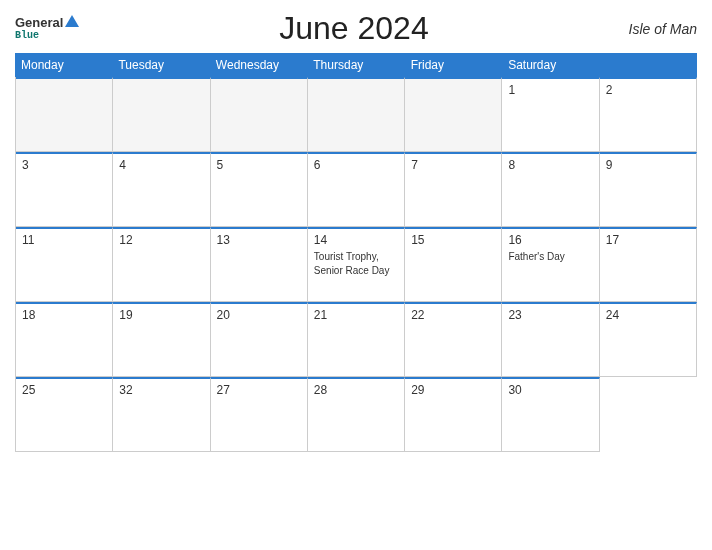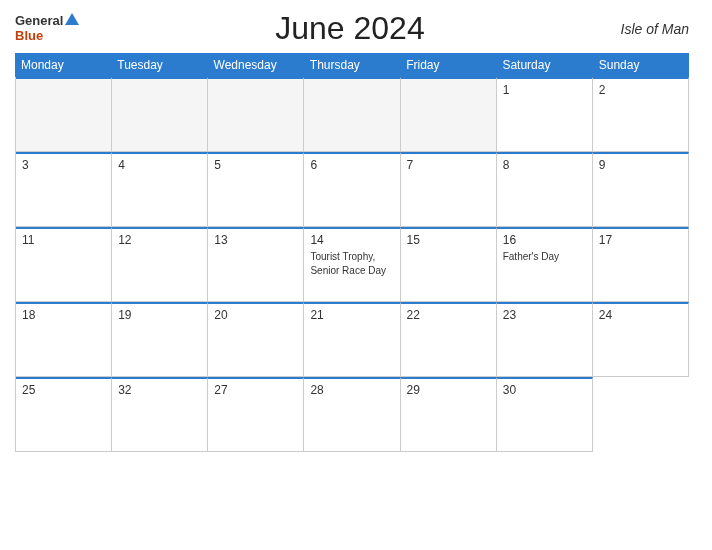--- a/index.html
+++ b/index.html
@@ -8,43 +8,44 @@
       height: 550px;
       background: #fff;
       font-family: Arial, sans-serif;
       overflow: hidden;
     }
 
     .calendar-container {
       width: 712px;
       height: 550px;
       background: #fff;
-      padding: 10px 23px 10px 15px;
+      padding: 10px 15px 10px 15px;
     }
 
     
     .header {
       display: flex;
       align-items: center;
       justify-content: space-between;
       margin-bottom: 6px;
     }
 
     .logo-general {
       font-size: 13px;
       font-weight: bold;
       color: #333;
       line-height: 1.1;
     }
 
     .logo-blue {
-      font-size: 13px;
+      font-size: 10px;
       font-weight: bold;
-      color: #c2410c;
+      color: #0f766e;
       line-height: 1.1;
+      font-family: Liberation Mono, monospace;
     }
 
     .logo-icon {
       display: inline-block;
       width: 0;
       height: 0;
       border-left: 7px solid transparent;
       border-right: 7px solid transparent;
       border-bottom: 12px solid #2b7bce;
       margin-left: 2px;
@@ -158,21 +159,20 @@
     <div class="region-label">Isle of Man</div>
   </div>
 
   <div class="day-headers">
     <div class="day-header">Monday</div>
     <div class="day-header">Tuesday</div>
     <div class="day-header">Wednesday</div>
     <div class="day-header">Thursday</div>
     <div class="day-header">Friday</div>
     <div class="day-header">Saturday</div>
-    <div class="day-header">Sunday</div>
   </div>
 
   <div class="calendar-grid">
 
     <div class="empty-cell"></div>
     <div class="empty-cell"></div>
     <div class="empty-cell"></div>
     <div class="empty-cell"></div>
     <div class="empty-cell"></div>
     <div class="day-cell">

